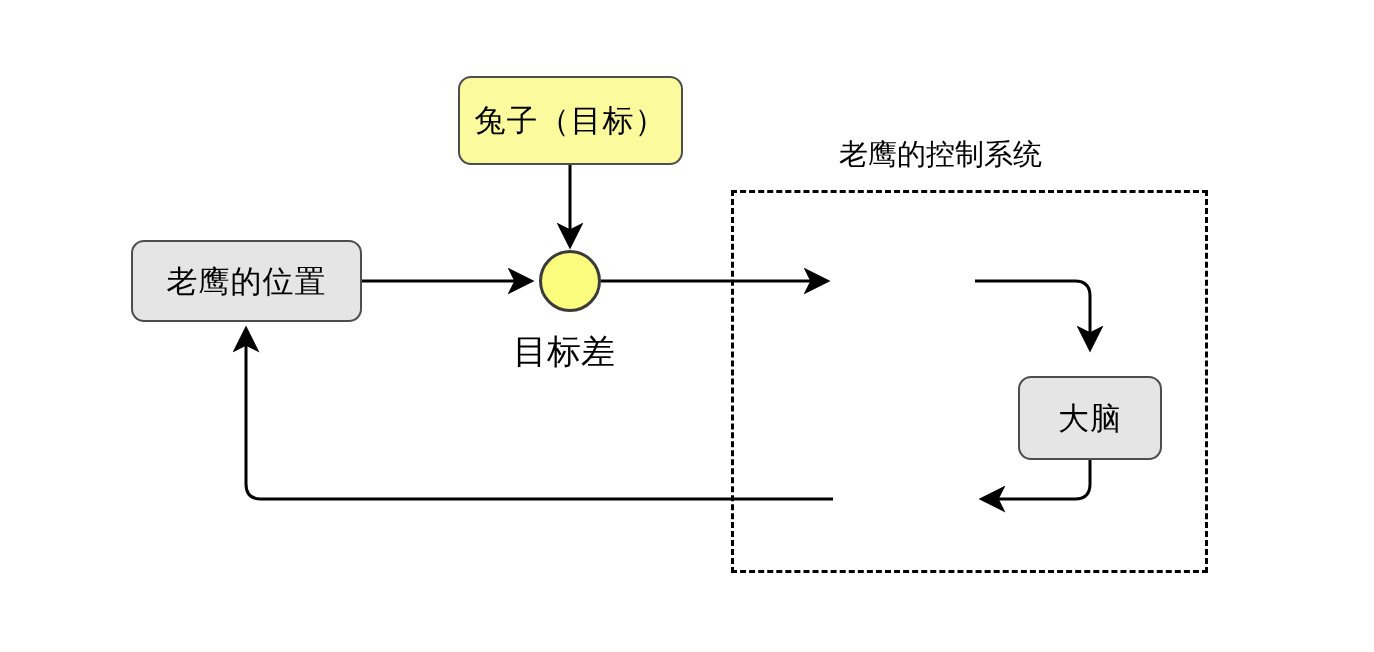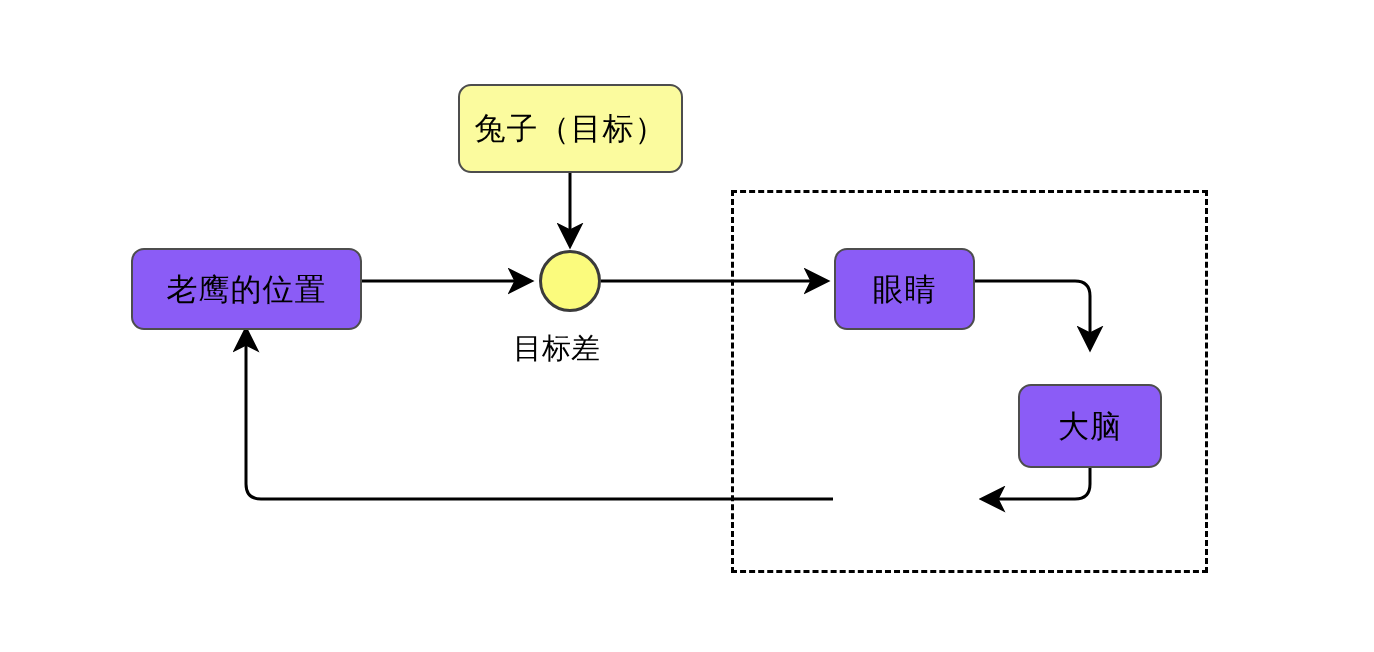--- a/index.html
+++ b/index.html
@@ -31,35 +31,34 @@
     display: flex;
     align-items: center;
     justify-content: center;
     border: 2.5px solid #4d4d4d;
     border-radius: 13px;
     color: #000000;
     font-size: 31px;
     line-height: 1;
     letter-spacing: 1px;
     white-space: nowrap;
-    margin-top: 8px;
   }
-  .node-green { background: #8b5cf6; }
+  .node-green { background: #e5e5e5; }
   .node-yellow { background: #fbfb9e; }
   .junction {
     position: absolute;
     box-sizing: border-box;
     border: 3px solid #3b3b3b;
     border-radius: 50%;
     background: #fbfb7d;
   }
   .caption {
     position: absolute;
     color: #000000;
-    font-size: 29px;
+    font-size: 34px;
     line-height: 1;
     white-space: nowrap;
   }
   .group-title {
     position: absolute;
     color: #000000;
     font-size: 29px;
     line-height: 1;
     white-space: nowrap;
   }
@@ -90,35 +89,33 @@
 
     <path d="M 975 281 L 1075 281 Q 1090 281 1090 296 L 1090 348" fill="none" stroke="#000000" stroke-width="3" marker-end="url(#arrow)"></path>
 
     <path d="M 1090 440 L 1090 484 Q 1090 499 1075 499 L 983 499" fill="none" stroke="#000000" stroke-width="3" marker-end="url(#arrow)"></path>
 
     <path d="M 833 499 L 261 499 Q 246 499 246 484 L 246 330" fill="none" stroke="#000000" stroke-width="3" marker-end="url(#arrow)"></path>
   </svg>
 
   <div class="dashed-group" style="left:731px; top:190px; width:477px; height:383px;"></div>
 
+  <div class="group-title" style="left:839px; top:140px;">老鹰的控制系统</div>
 
   <div class="node node-yellow" style="left:458px; top:76px; width:225px; height:89px;">
     <span>兔子（目标）</span>
   </div>
 
   <div class="node node-green" style="left:131px; top:240px; width:231px; height:82px;">
     <span>老鹰的位置</span>
   </div>
 
   <div class="junction" style="left:539px; top:250px; width:62px; height:62px;"></div>
 
   <div class="caption" style="left:513px; top:334px;">目标差</div>
 
-  <div class="node node-green" style="left:834px; top:240px; width:141px; height:82px;">
-    <span>眼睛</span>
-  </div>
 
   <div class="node node-green" style="left:1018px; top:376px; width:144px; height:84px;">
     <span>大脑</span>
   </div>
 
 
 </div>
 
 </body></html>

